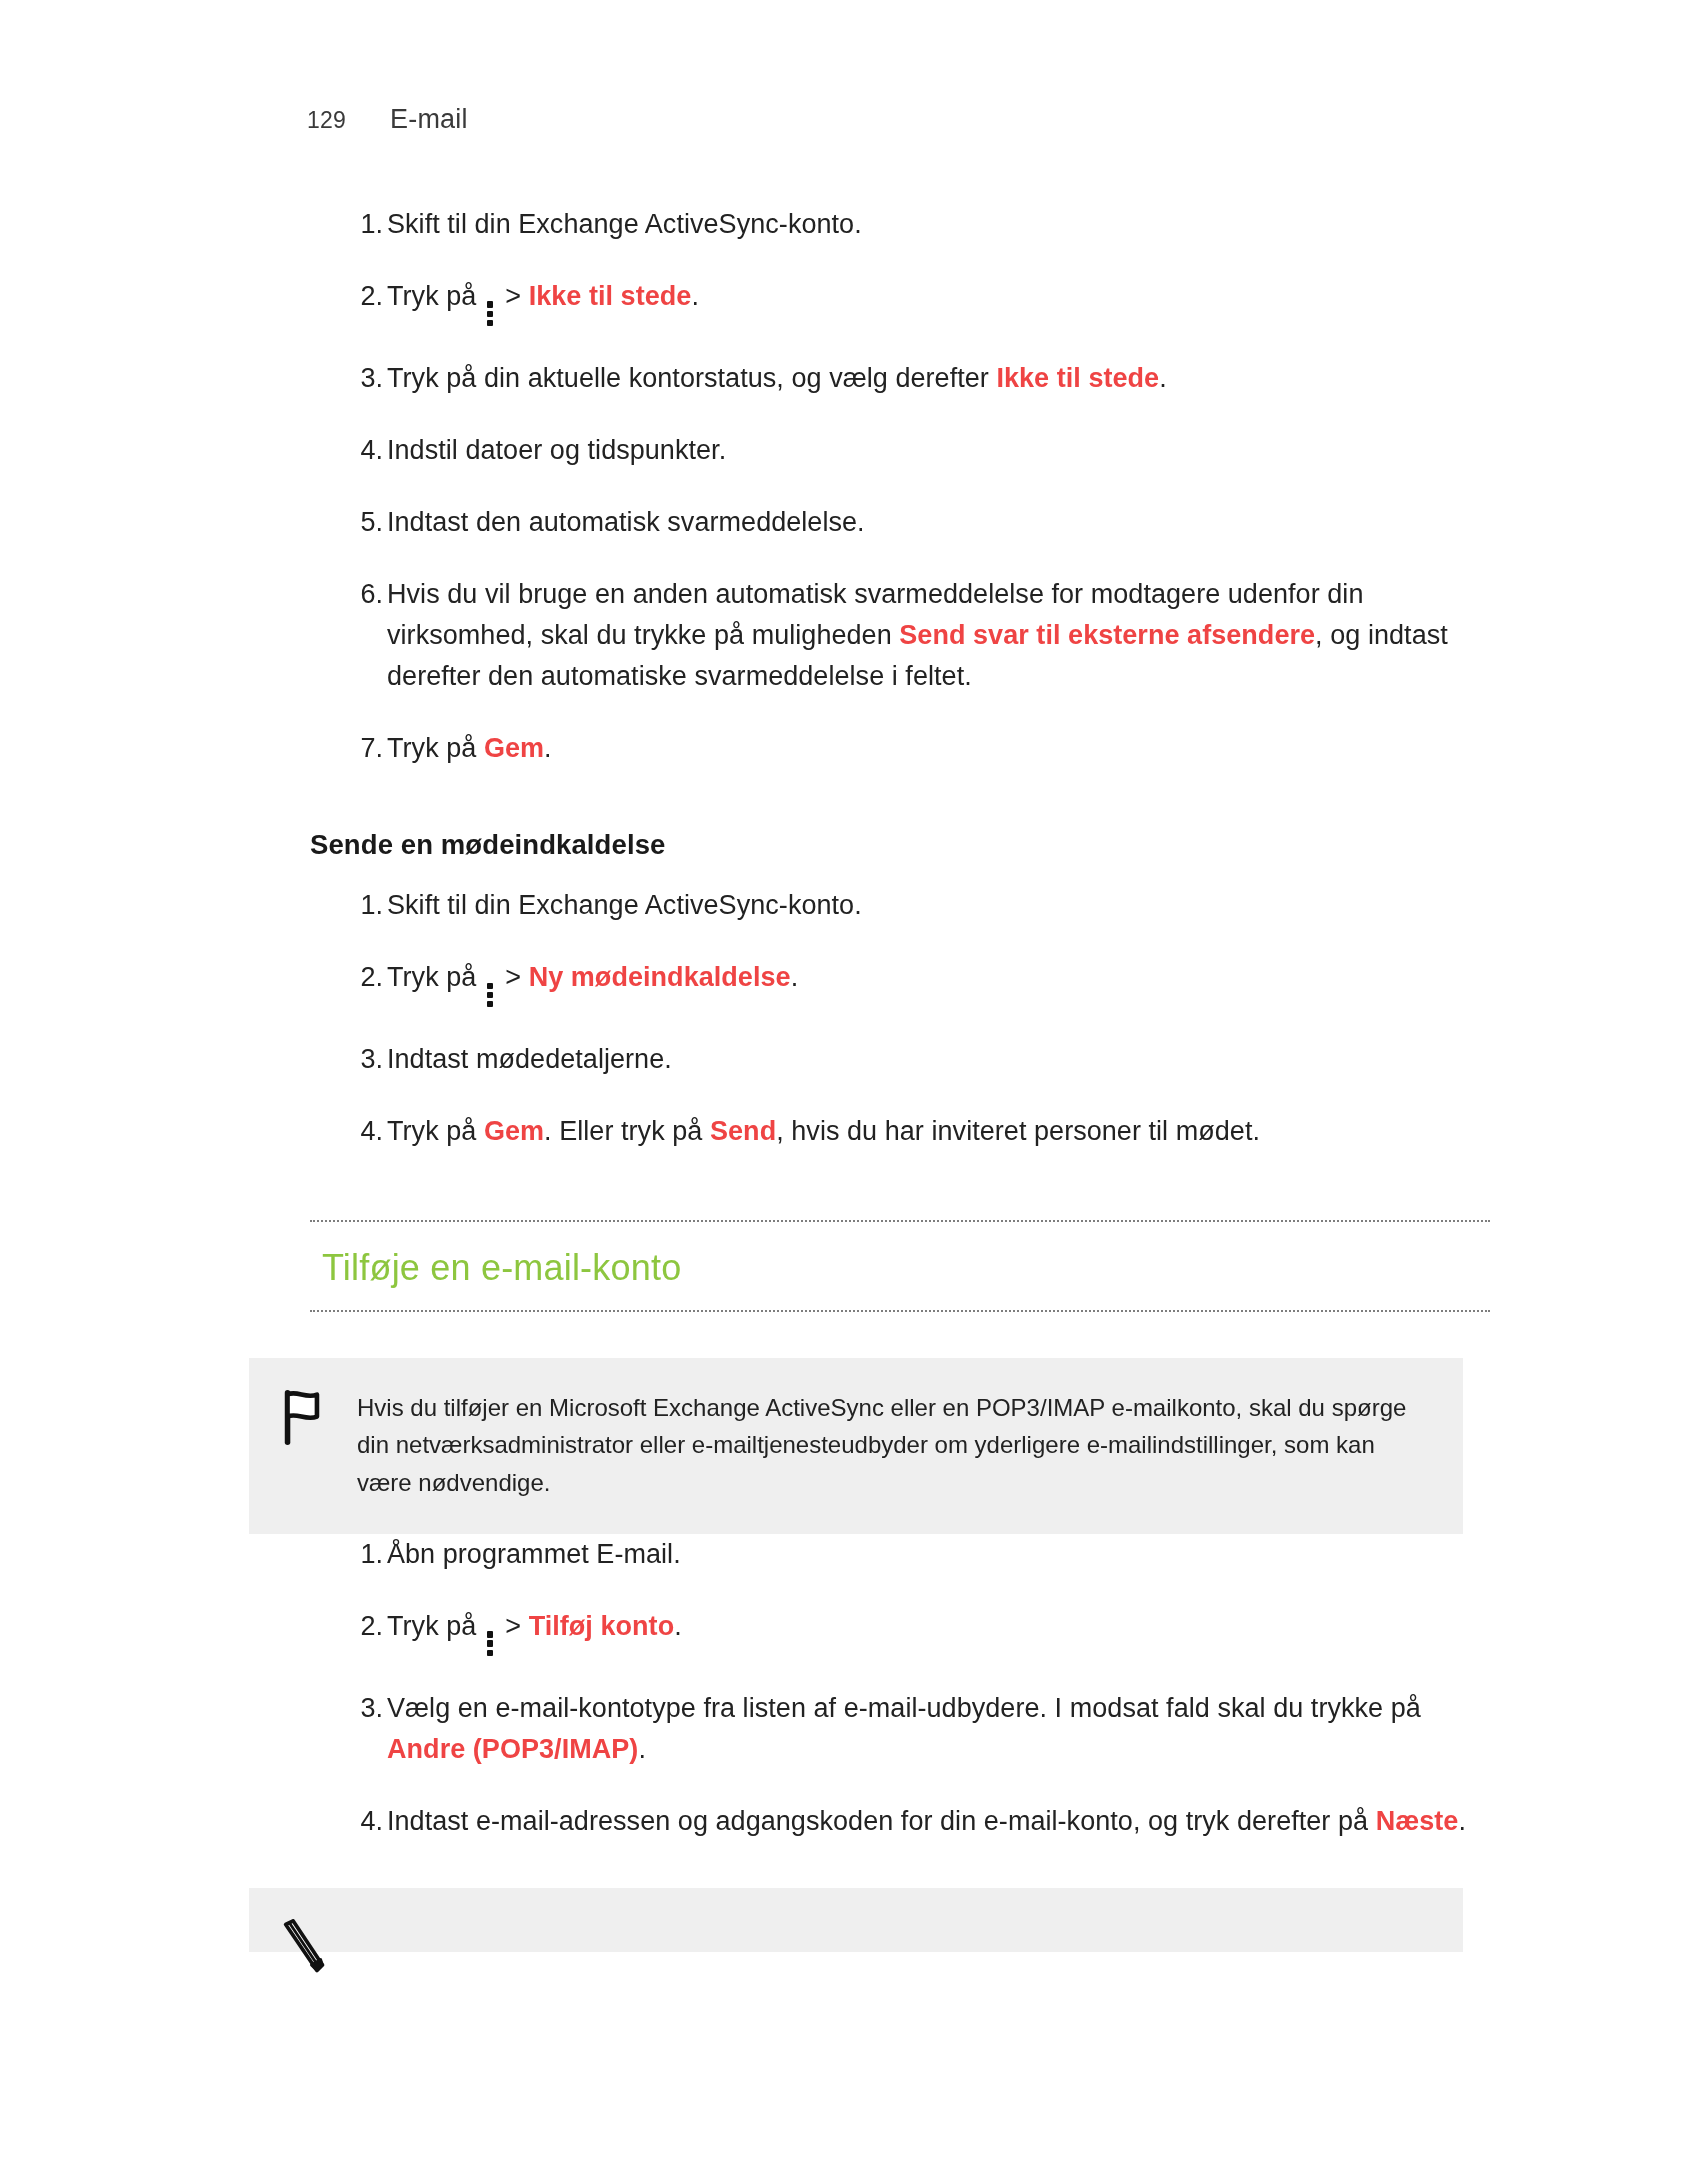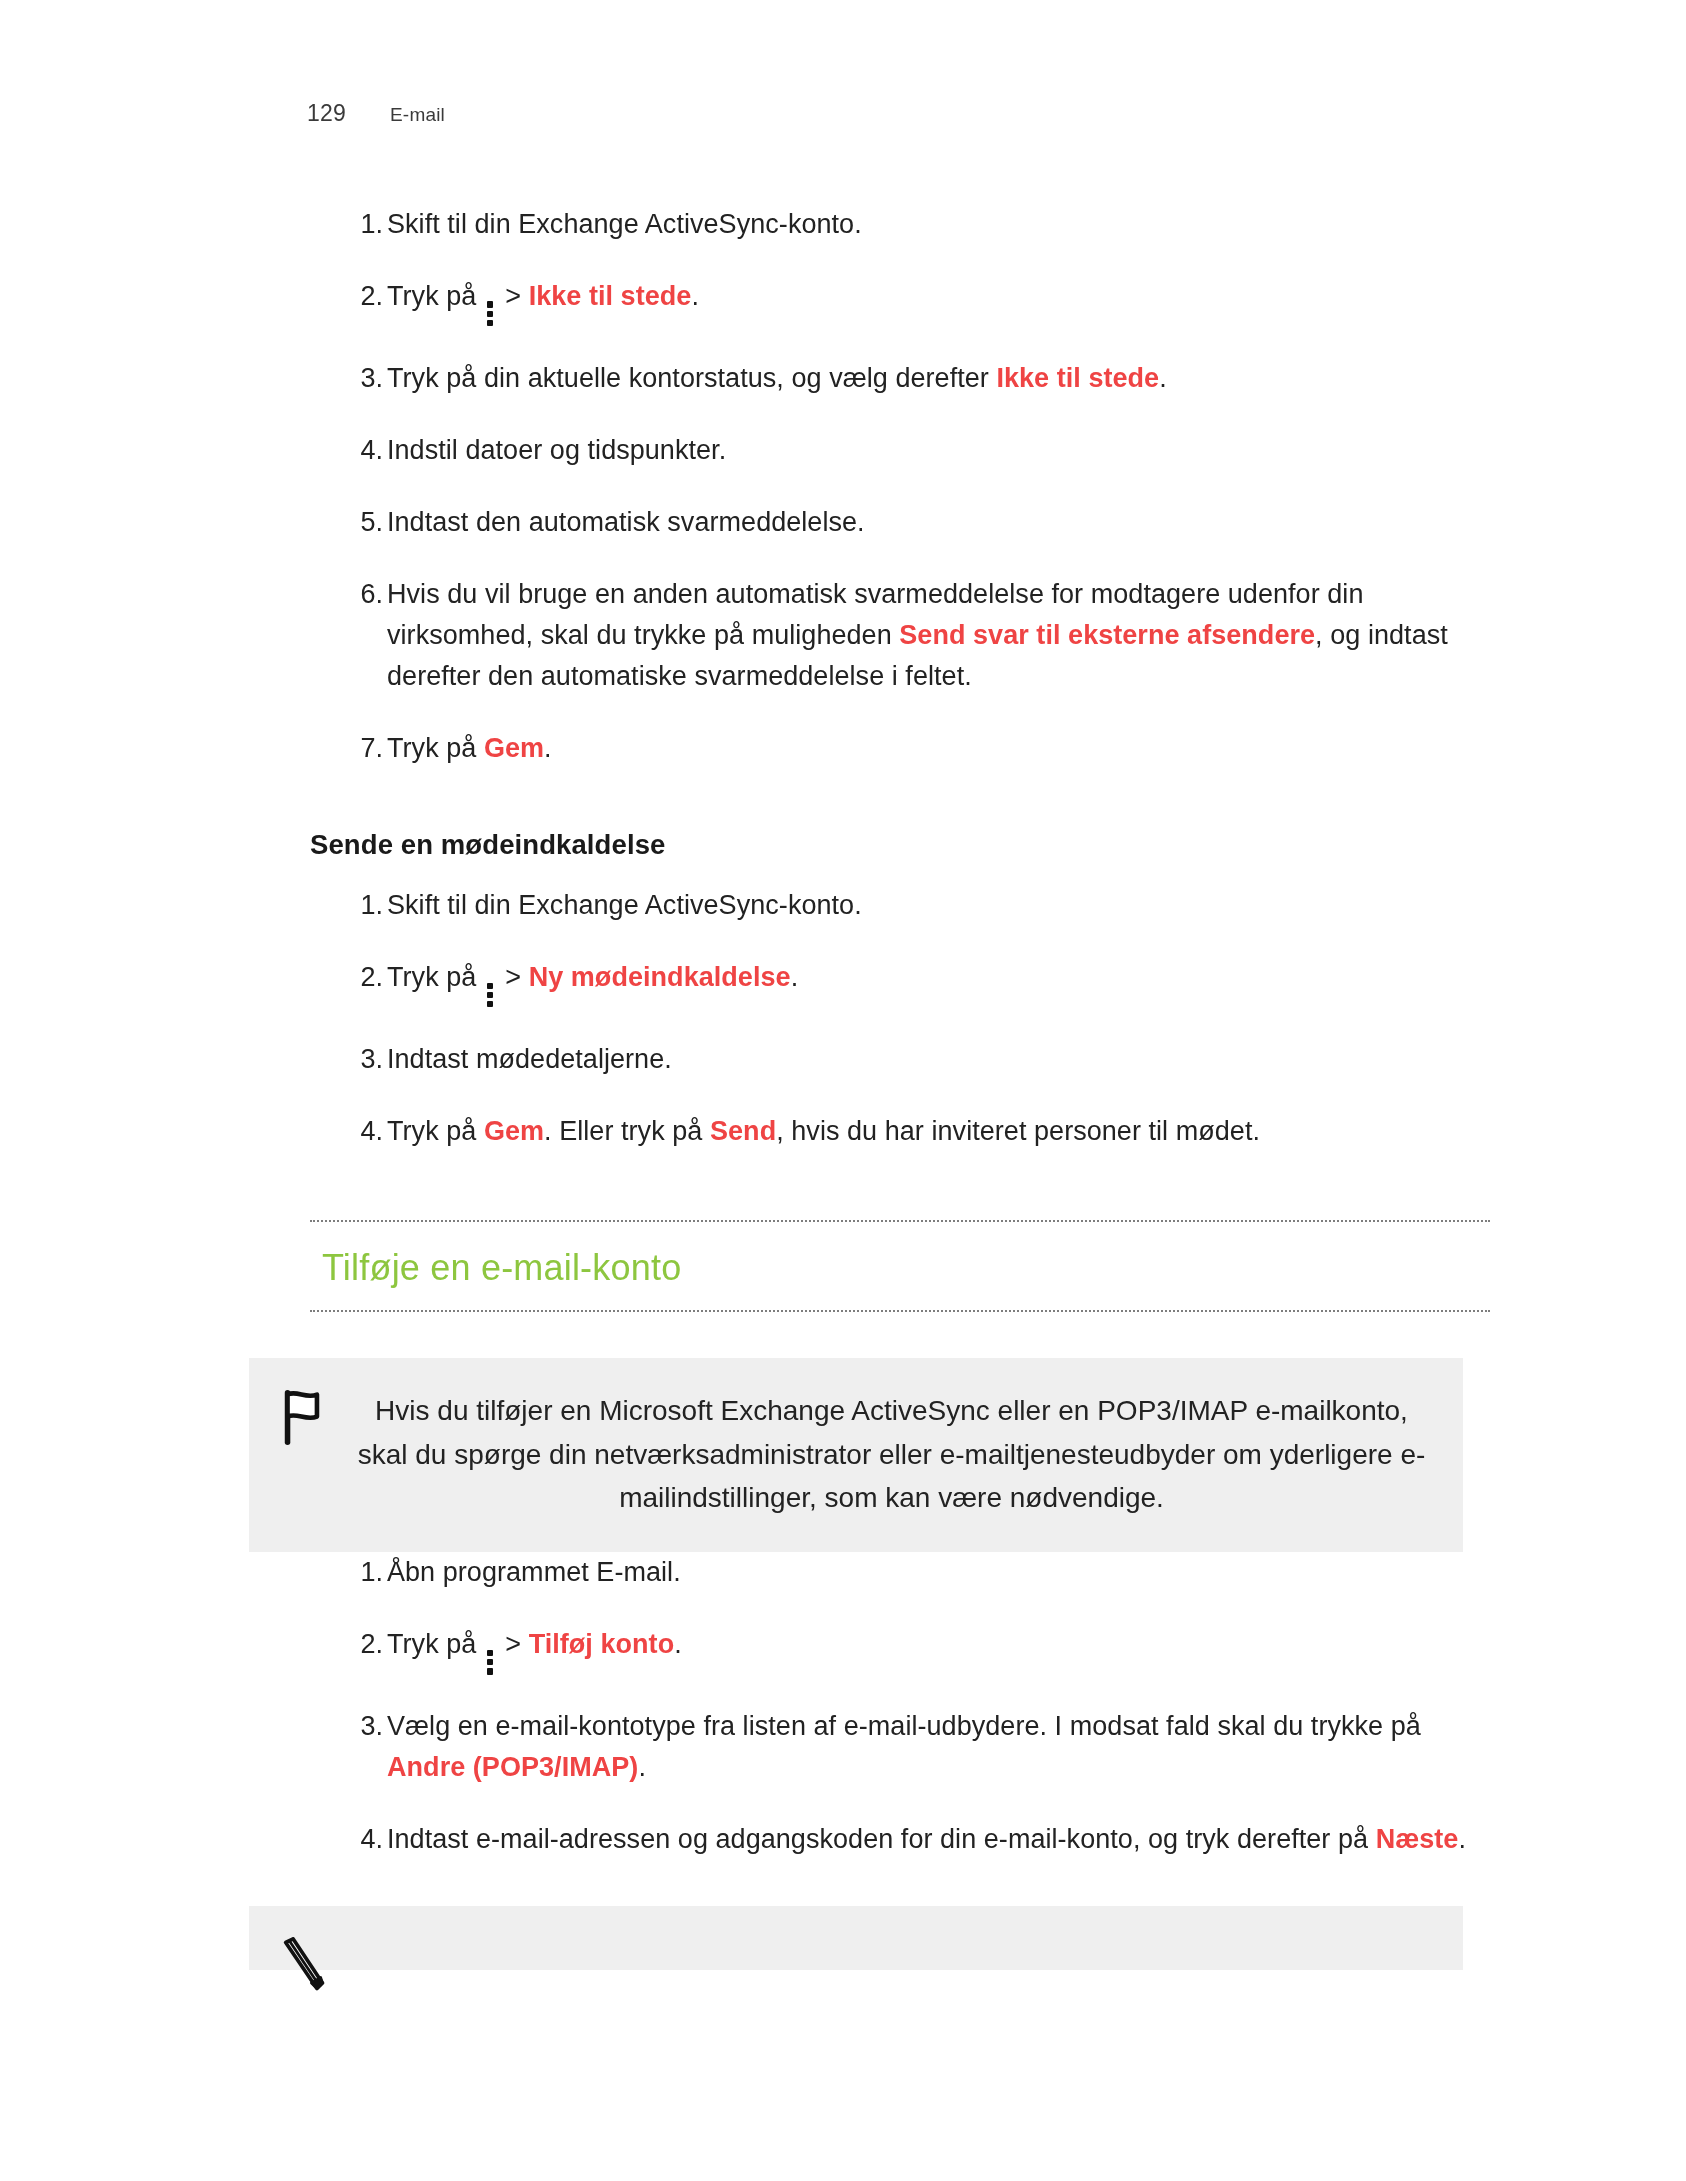--- a/index.html
+++ b/index.html
@@ -30,21 +30,21 @@
     top: 72px;
     left: 307px;
     display: flex;
     align-items: baseline;
     gap: 44px;
     font-size: 23px;
     color: #3a3a3a;
     letter-spacing: 0.2px;
   }
   .page-header .folio { font-size: 23px; }
-  .page-header .chapter { font-size: 19px; margin-top: 32px; }
+  .page-header .chapter { font-size: 27px; margin-top: 32px; }
 
   
   .content {
     position: absolute;
     top: 165px;
     left: 310px;
     width: 1185px;
   }
 
   
@@ -144,24 +144,23 @@
   }
   .note .note-icon {
     position: absolute;
     left: 31px;
     top: 31px;
     width: 50px;
     height: 57px;
   }
   .note p {
     margin: 0;
-    font-size: 28px;
+    font-size: 24px;
     line-height: 1.55;
     color: #222222;
-    text-align: center;
   }
   a.xref {
     color: #4472C4;
     text-decoration: none;
   }
 
   .after-note { margin-top: 48px; }
   .list-block { margin-top: 42px; }
   .list-block.first { margin-top: 39px; }
 </style>

